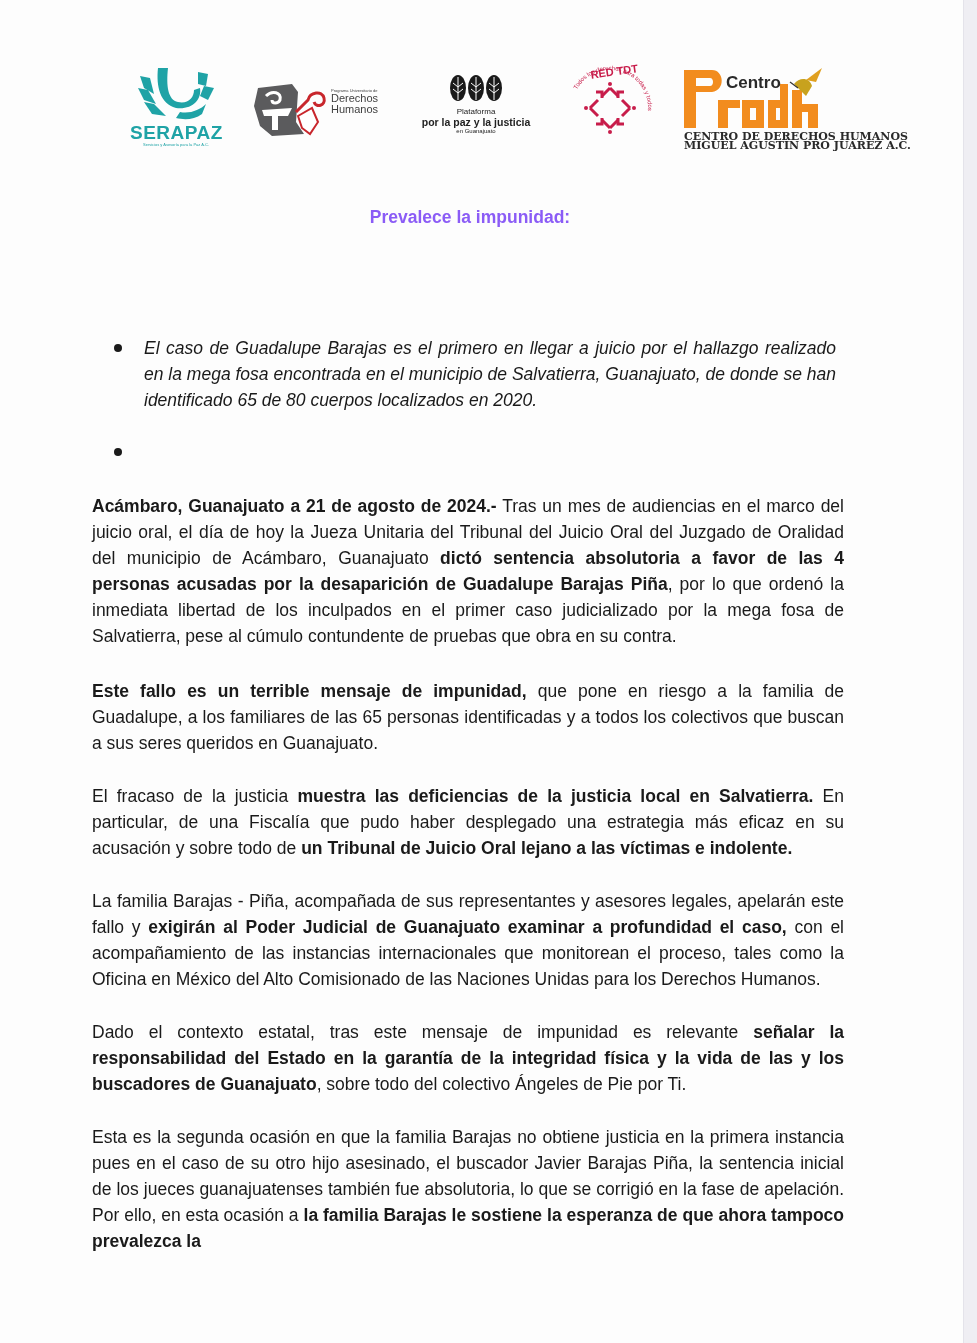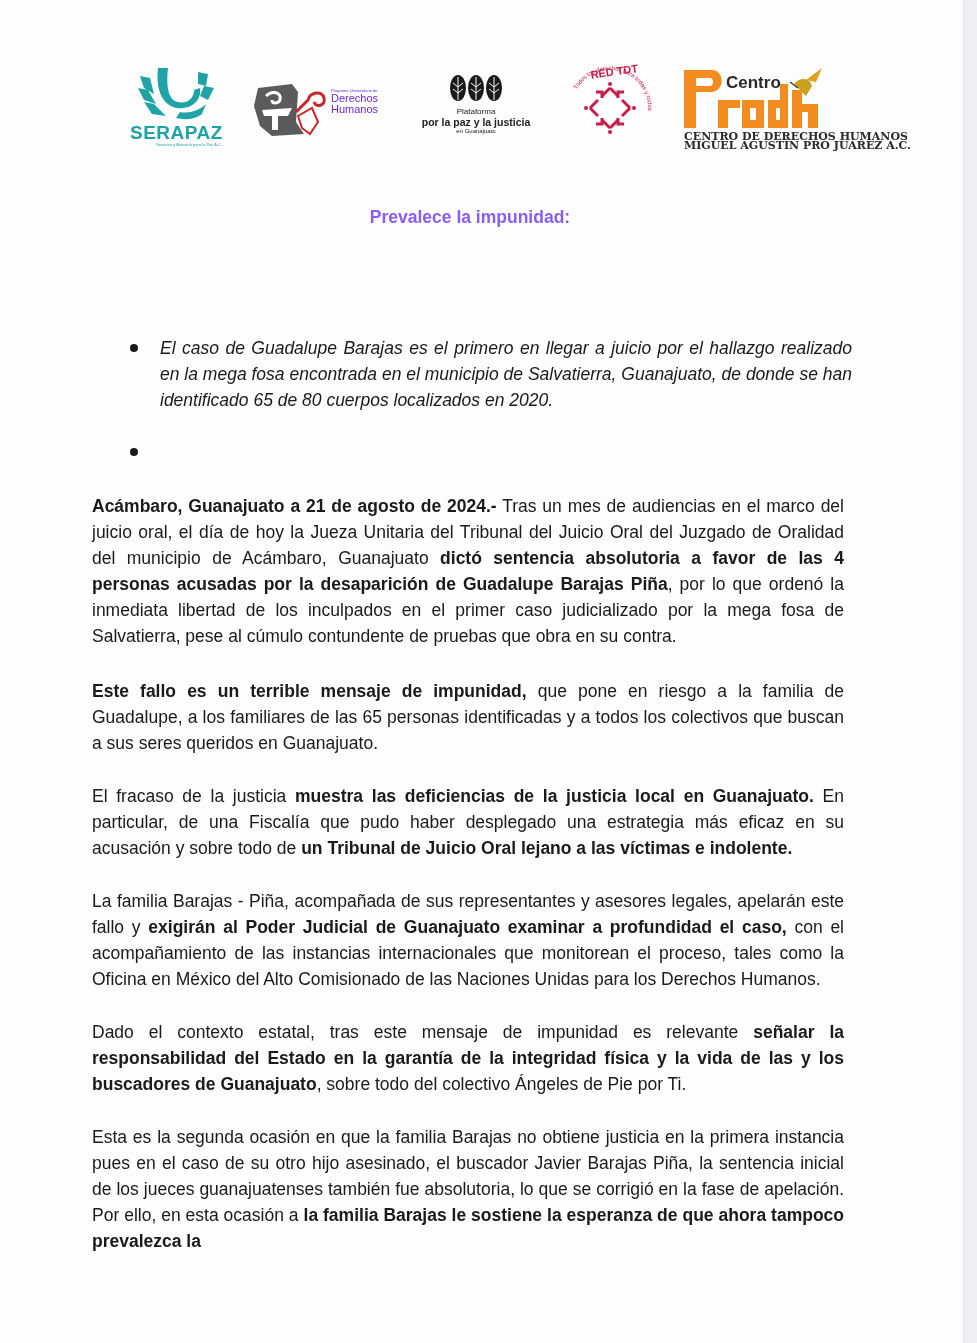--- a/index.html
+++ b/index.html
@@ -5,42 +5,42 @@
   html, body { margin:0; padding:0; }
   body {
     width:977px; height:1343px; overflow:hidden;
     background:#fdfdfd; position:relative;
     font-family:"Liberation Sans", sans-serif; color:#1a1a1a;
   }
   .side-strip { position:absolute; top:0; right:0; width:13px; height:100%; background:#efeef3; border-left:1px solid #e4e3ea; }
   .logos { position:absolute; top:60px; left:0; width:964px; height:100px; }
   .logo { position:absolute; }
   
-  .serapaz { left:130px; top:4px; width:92px; height:90px; text-align:right; }
+  .serapaz { left:130px; top:4px; width:92px; height:90px; text-align:center; }
   .serapaz svg { display:block; margin:0 auto; }
   .serapaz .name { font-weight:bold; font-size:19px; color:#1fa3a6; letter-spacing:0.5px; line-height:18px; margin-top:2px; }
   .serapaz .sub { font-size:4px; color:#1fa3a6; line-height:5px; }
   
   .ddhh { left:252px; top:22px; width:140px; height:60px; }
-  .ddhh .txt { position:absolute; left:79px; top:6px; color:#6d28d9; }
+  .ddhh .txt { position:absolute; left:79px; top:6px; color:#404040; }
   .ddhh .tiny { font-size:4px; line-height:5px; }
   .ddhh .big { font-size:11px; line-height:11px; }
   
   .plat { left:420px; top:14px; width:112px; text-align:center; color:#222; }
   .plat .l1 { font-size:8px; line-height:9px; margin-top:5px; }
   .plat .l2 { font-size:10.5px; font-weight:bold; line-height:12px; white-space:nowrap; }
   .plat .l3 { font-size:6px; line-height:7px; }
   
   .tdt { left:562px; top:2px; width:96px; height:92px; }
   
   .prodh { left:682px; top:6px; width:145px; height:86px; }
   .prodh .sub { position:absolute; left:2px; top:66px; font-family:"DejaVu Serif", serif; font-weight:bold; font-size:11px; line-height:9px; color:#2a2a2a; white-space:nowrap; }
 
   .title-block { position:absolute; top:204px; left:90px; width:760px; text-align:center; font-weight:bold; font-size:17.5px; line-height:26px; color:#8b5cf6; }
-  .bullets { position:absolute; top:335px; left:100px; width:752px; margin:0; padding:0; list-style:none; }
+  .bullets { position:absolute; top:335px; left:84px; width:752px; margin:0; padding:0; list-style:none; }
   .bullets li { position:relative; padding-left:60px; font-style:italic; font-size:17.5px; line-height:26px; text-align:justify; margin-bottom:26px; }
   .bullets li .dot { position:absolute; left:30px; top:9px; width:8px; height:8px; border-radius:50%; background:#1a1a1a; }
   .para { position:absolute; left:92px; width:752px; font-size:17.5px; line-height:26px; text-align:justify; margin:0; }
   .para b { font-weight:bold; }
 </style>
 </head>
 <body>
 
 <div class="side-strip"></div>
 
@@ -151,19 +151,19 @@
 
 <ul class="bullets">
   <li><span class="dot"></span><span>El caso de Guadalupe Barajas es el primero en llegar a juicio por el hallazgo realizado en la mega fosa encontrada en el municipio de Salvatierra, Guanajuato, de donde se han identificado 65 de 80 cuerpos localizados en 2020.</span></li>
   <li><span class="dot"></span></li>
 </ul>
 
 <p class="para" style="top:493px;"><b>Acámbaro, Guanajuato a 21 de agosto de 2024.-</b><span> Tras un mes de audiencias en el marco del juicio oral, el día de hoy la Jueza Unitaria del Tribunal del Juicio Oral del Juzgado de Oralidad del municipio de Acámbaro, Guanajuato </span><b>dictó sentencia absolutoria a favor de las 4 personas acusadas por la desaparición de Guadalupe Barajas Piña</b><span>, por lo que ordenó la inmediata libertad de los inculpados en el primer caso judicializado por la mega fosa de Salvatierra, pese al cúmulo contundente de pruebas que obra en su contra.</span></p>
 
 <p class="para" style="top:678px;"><b>Este fallo es un terrible mensaje de impunidad,</b><span> que pone en riesgo a la familia de Guadalupe, a los familiares de las 65 personas identificadas y a todos los colectivos que buscan a sus seres queridos en Guanajuato.</span></p>
 
-<p class="para" style="top:783px;"><span>El fracaso de la justicia </span><b>muestra las deficiencias de la justicia local en Guanajuato.</b><span> En particular, de una Fiscalía que pudo haber desplegado una estrategia más eficaz en su acusación y sobre todo de </span><b>un Tribunal de Juicio Oral lejano a las víctimas e indolente.</b></p>
+<p class="para" style="top:783px;"><span>El fracaso de la justicia </span><b>muestra las deficiencias de la justicia local en Salvatierra.</b><span> En particular, de una Fiscalía que pudo haber desplegado una estrategia más eficaz en su acusación y sobre todo de </span><b>un Tribunal de Juicio Oral lejano a las víctimas e indolente.</b></p>
 
 <p class="para" style="top:888px;"><span>La familia Barajas - Piña, acompañada de sus representantes y asesores legales, apelarán este fallo y </span><b>exigirán al Poder Judicial de Guanajuato examinar a profundidad el caso,</b><span> con el acompañamiento de las instancias internacionales que monitorean el proceso, tales como la Oficina en México del Alto Comisionado de las Naciones Unidas para los Derechos Humanos.</span></p>
 
 <p class="para" style="top:1019px;"><span>Dado el contexto estatal, tras este mensaje de impunidad es relevante </span><b>señalar la responsabilidad del Estado en la garantía de la integridad física y la vida de las y los buscadores de Guanajuato</b><span>, sobre todo del colectivo Ángeles de Pie por Ti.</span></p>
 
 <p class="para" style="top:1124px;"><span>Esta es la segunda ocasión en que la familia Barajas no obtiene justicia en la primera instancia pues en el caso de su otro hijo asesinado, el buscador Javier Barajas Piña, la sentencia inicial de los jueces guanajuatenses también fue absolutoria, lo que se corrigió en la fase de apelación. Por ello, en esta ocasión a </span><b>la familia Barajas le sostiene la esperanza de que ahora tampoco prevalezca la</b></p>
 
 </body></html>

